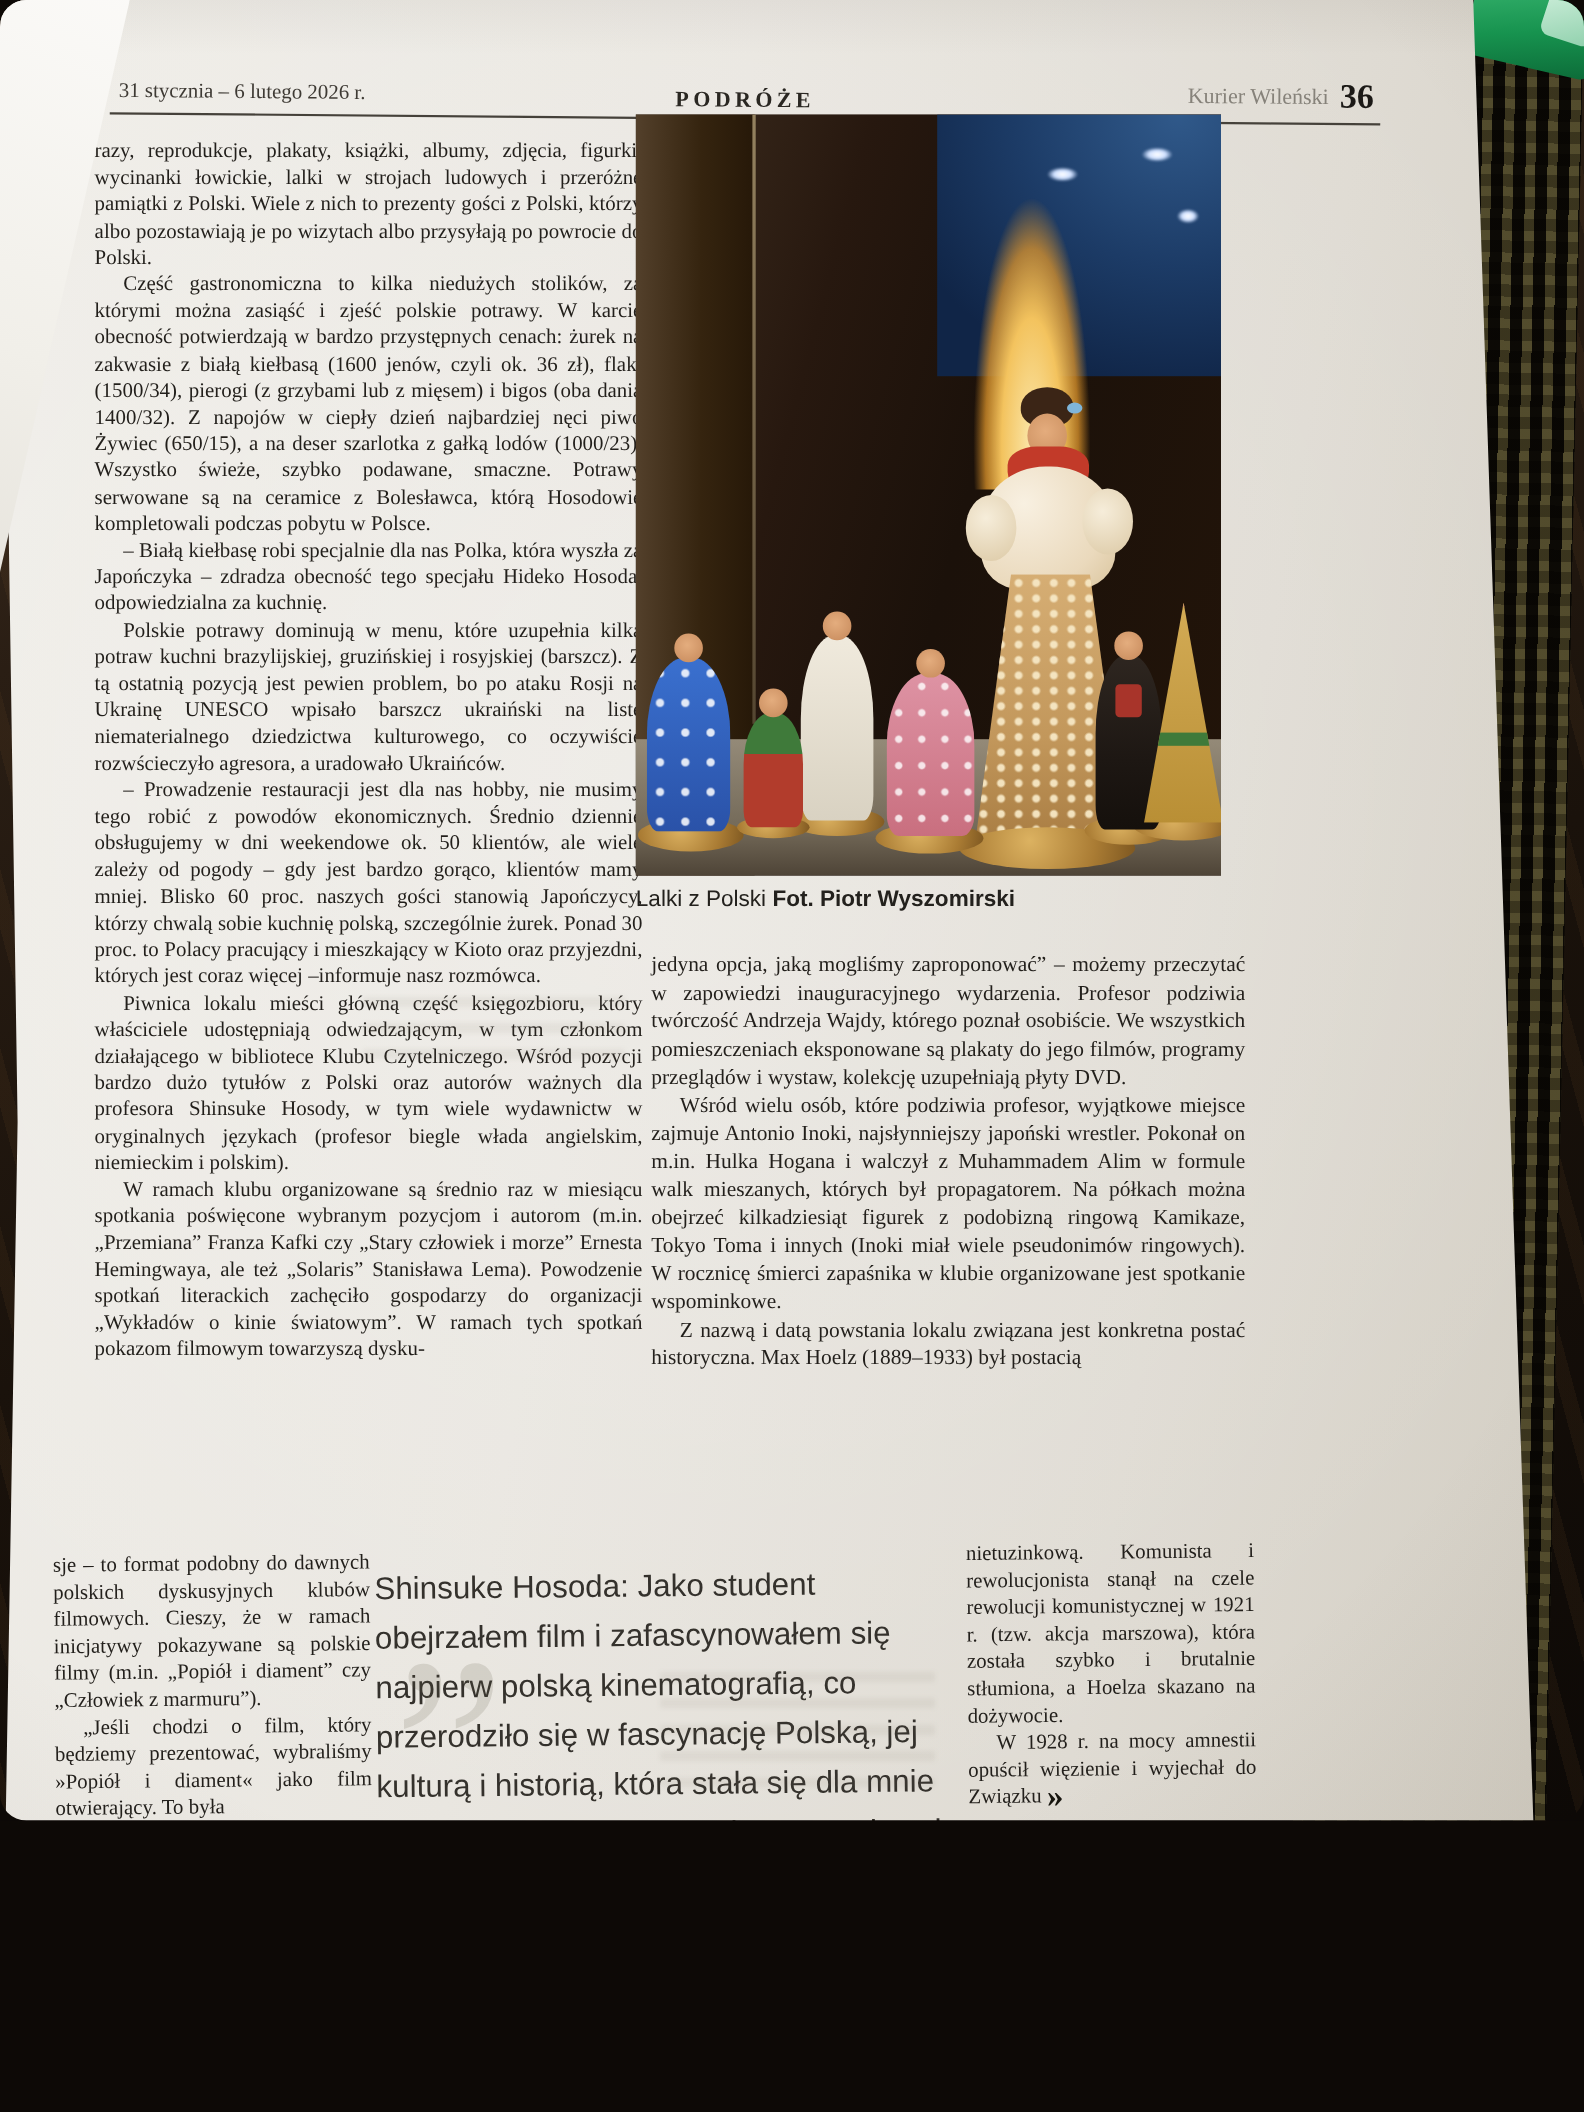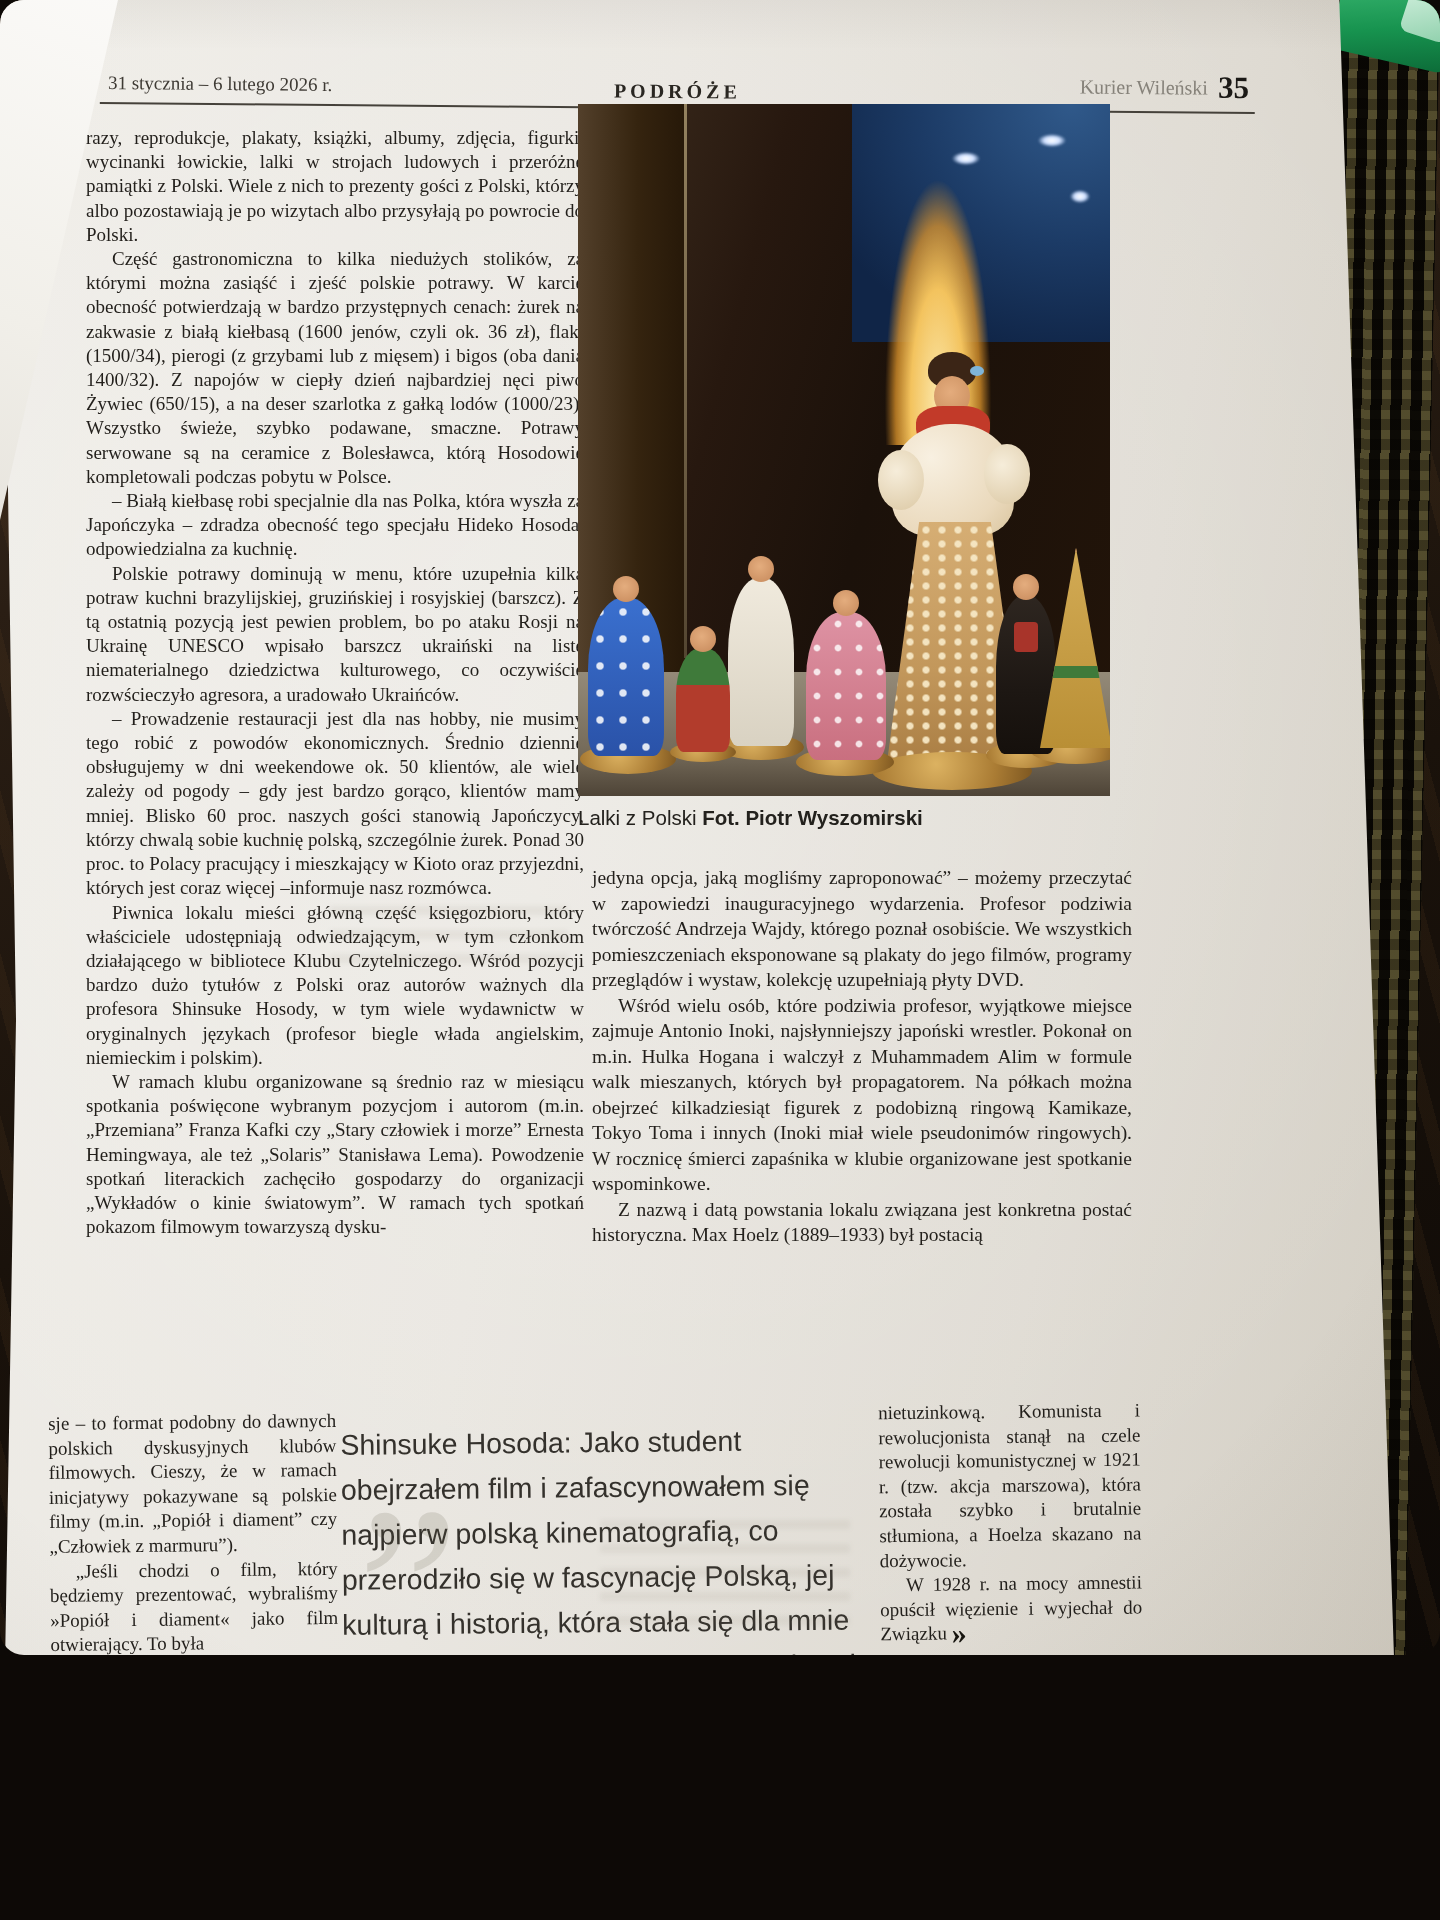--- a/index.html
+++ b/index.html
@@ -142,21 +142,21 @@
   <div class="placemat"></div>
   <div class="green-object"></div>
   <div class="green-cap"></div>
 
   <div class="page">
     <div class="inner-shade"></div>
 
     <div class="ph-header">
       <span class="ph-date">31 stycznia – 6 lutego 2026 r.</span>
       <span class="ph-section">PODRÓŻE</span>
-      <span class="ph-mast"><span>Kurier Wileński</span><span class="ph-num">35</span></span>
+      <span class="ph-mast"><span>Kurier Wileński</span><span class="ph-num">36</span></span>
     </div>
 
     <div class="col-a bodytext">
       <p>razy, reprodukcje, plakaty, książki, albumy, zdjęcia, figurki, wycinanki łowickie, lalki w strojach ludowych i przeróżne pamiątki z Polski. Wiele z nich to prezenty gości z Polski, którzy albo pozostawiają je po wizytach albo przysyłają po powrocie do Polski.</p>
       <p class="ind">Część gastronomiczna to kilka niedużych stolików, za którymi można zasiąść i zjeść polskie potrawy. W karcie obecność potwierdzają w bardzo przystępnych cenach: żurek na zakwasie z białą kiełbasą (1600 jenów, czyli ok. 36 zł), flaki (1500/34), pierogi (z grzybami lub z mięsem) i bigos (oba dania 1400/32). Z napojów w ciepły dzień najbardziej nęci piwo Żywiec (650/15), a na deser szarlotka z gałką lodów (1000/23). Wszystko świeże, szybko podawane, smaczne. Potrawy serwowane są na ceramice z Bolesławca, którą Hosodowie kompletowali podczas pobytu w Polsce.</p>
       <p class="ind">– Białą kiełbasę robi specjalnie dla nas Polka, która wyszła za Japończyka – zdradza obecność tego specjału Hideko Hosoda, odpowiedzialna za kuchnię.</p>
       <p class="ind">Polskie potrawy dominują w menu, które uzupełnia kilka potraw kuchni brazylijskiej, gruzińskiej i rosyjskiej (barszcz). Z tą ostatnią pozycją jest pewien problem, bo po ataku Rosji na Ukrainę UNESCO wpisało barszcz ukraiński na listę niematerialnego dziedzictwa kulturowego, co oczywiście rozwścieczyło agresora, a uradowało Ukraińców.</p>
       <p class="ind">– Prowadzenie restauracji jest dla nas hobby, nie musimy tego robić z powodów ekonomicznych. Średnio dziennie obsługujemy w dni weekendowe ok. 50 klientów, ale wiele zależy od pogody – gdy jest bardzo gorąco, klientów mamy mniej. Blisko 60 proc. naszych gości stanowią Japończycy, którzy chwalą sobie kuchnię polską, szczególnie żurek. Ponad 30 proc. to Polacy pracujący i mieszkający w Kioto oraz przyjezdni, których jest coraz więcej –informuje nasz rozmówca.</p>
       <p class="ind">Piwnica lokalu mieści główną część księgozbioru, który właściciele udostępniają odwiedzającym, w tym członkom działającego w bibliotece Klubu Czytelniczego. Wśród pozycji bardzo dużo tytułów z Polski oraz autorów ważnych dla profesora Shinsuke Hosody, w tym wiele wydawnictw w oryginalnych językach (profesor biegle włada angielskim, niemieckim i polskim).</p>
       <p class="ind">W ramach klubu organizowane są średnio raz w miesiącu spotkania poświęcone wybranym pozycjom i autorom (m.in. „Przemiana” Franza Kafki czy „Stary człowiek i morze” Ernesta Hemingwaya, ale też „Solaris” Stanisława Lema). Powodzenie spotkań literackich zachęciło gospodarzy do organizacji „Wykładów o kinie światowym”. W ramach tych spotkań pokazom filmowym towarzyszą dysku-</p>

